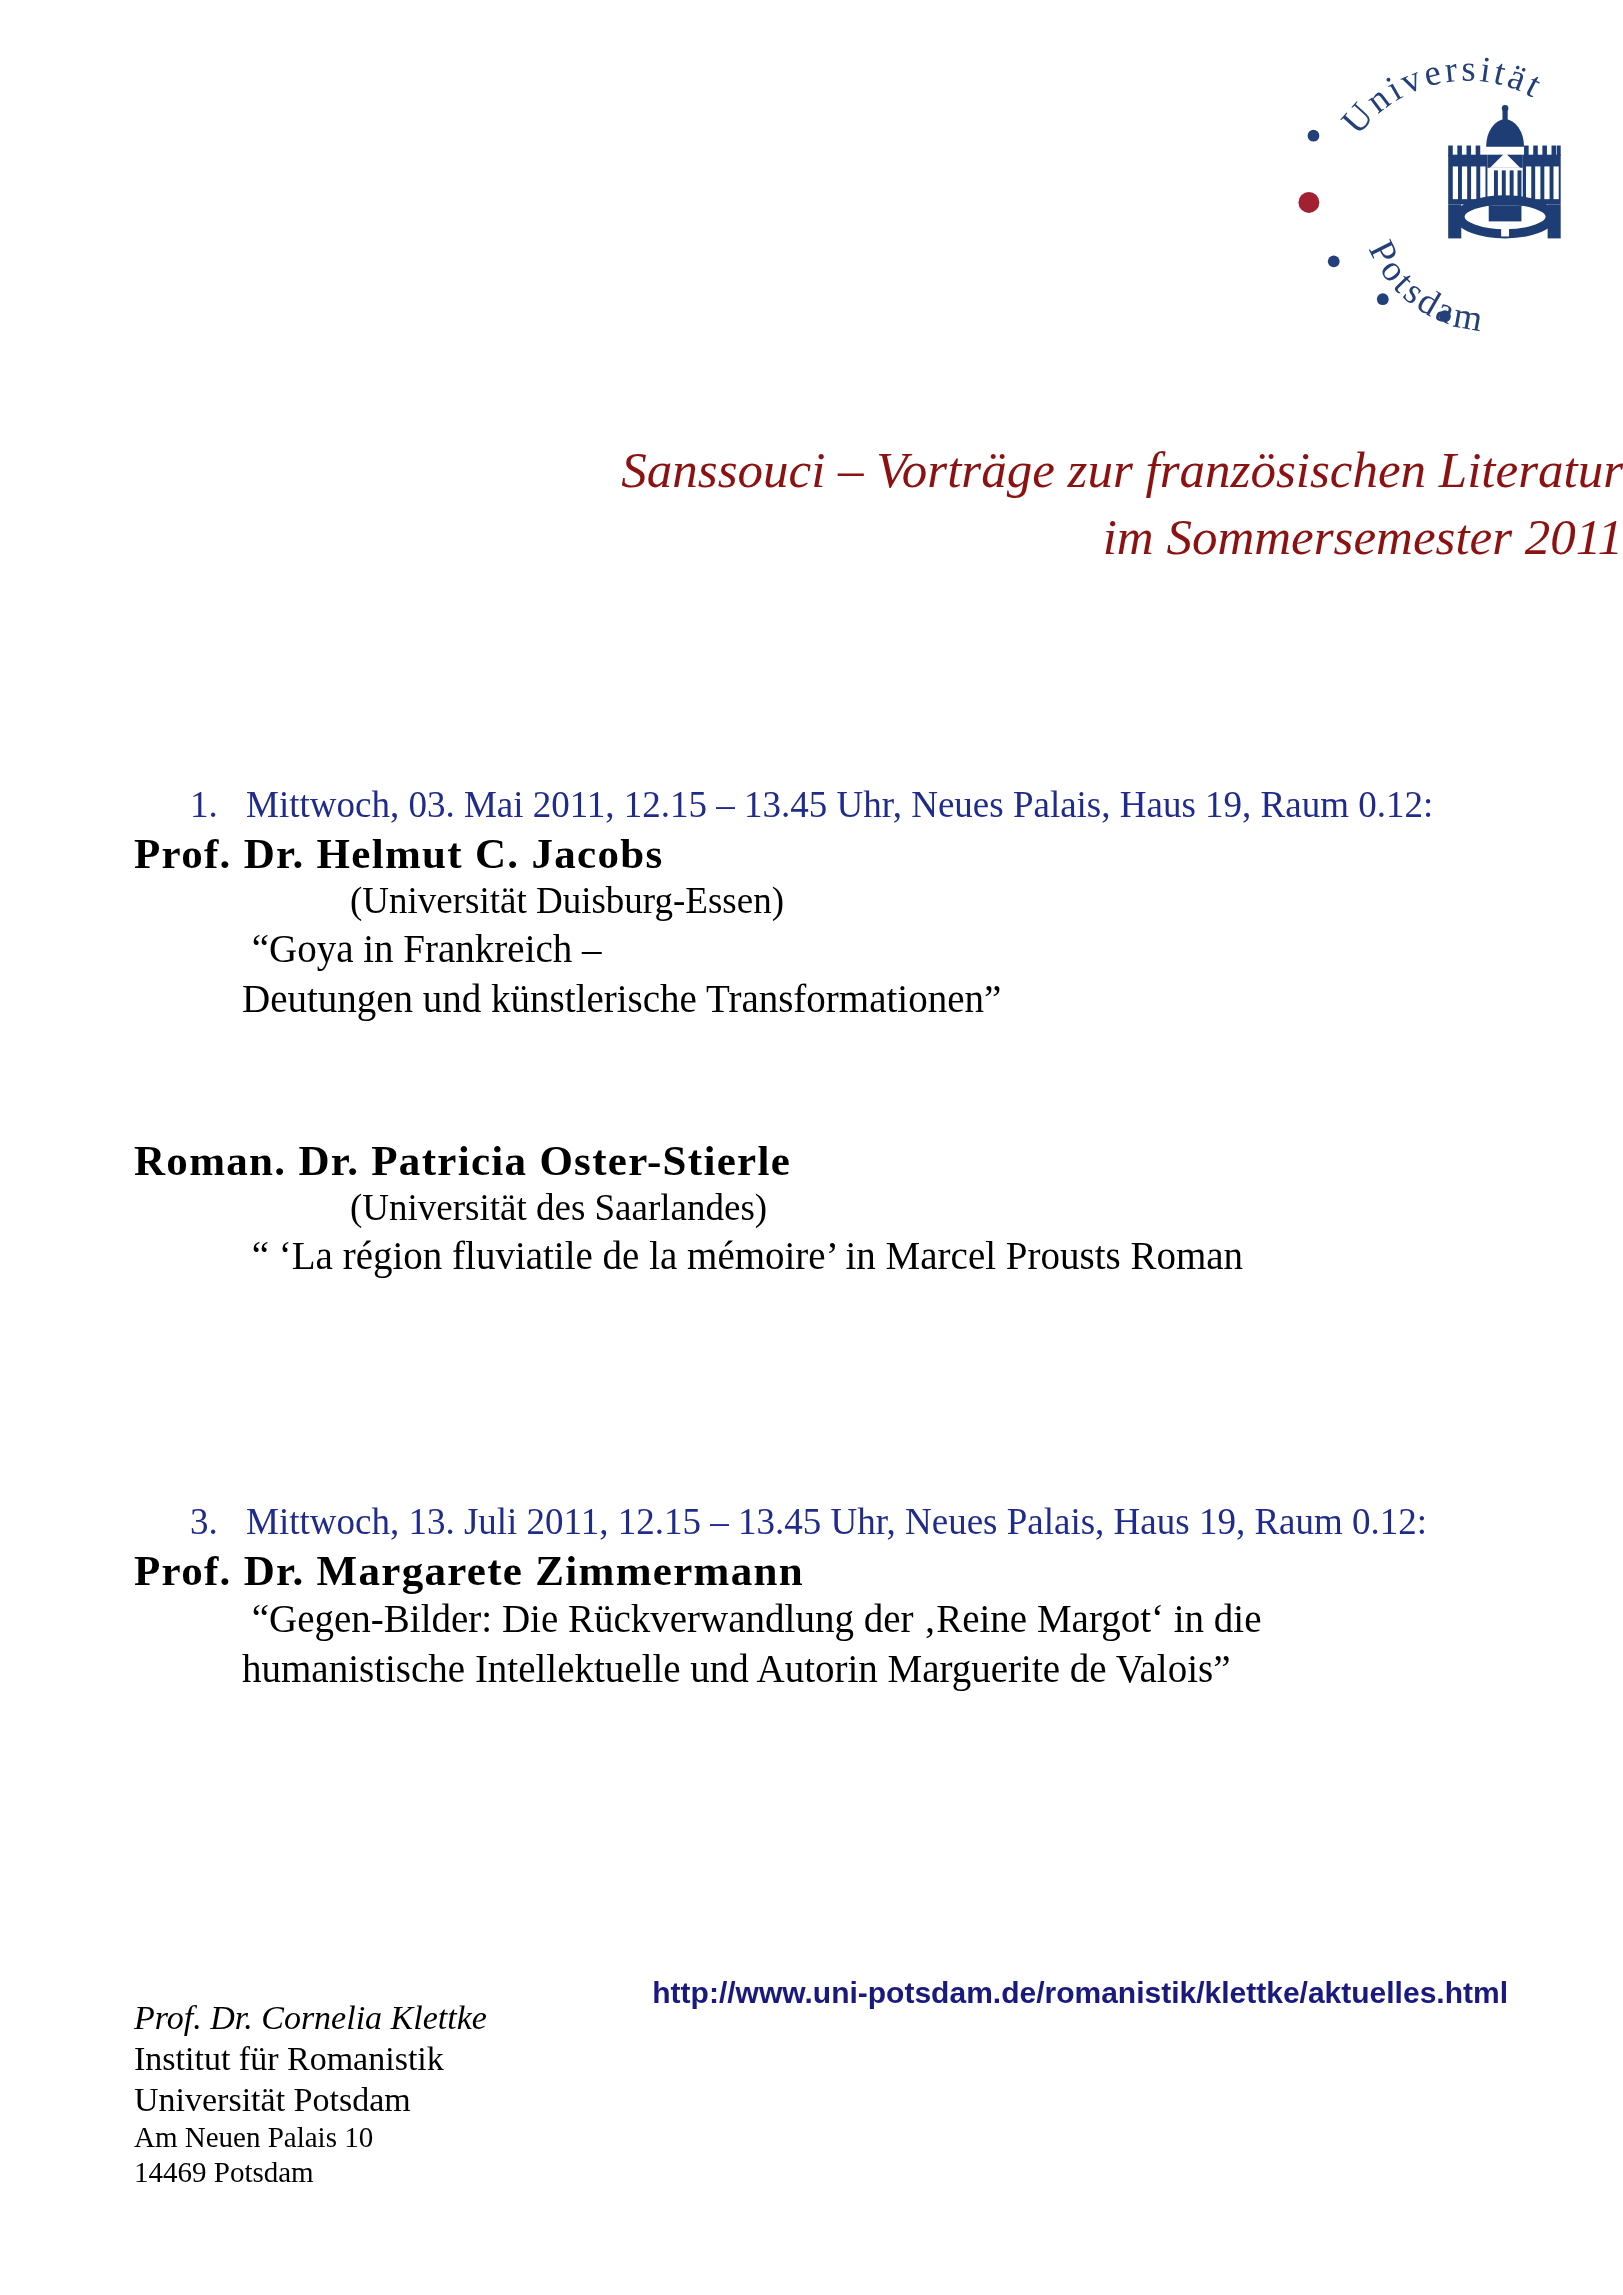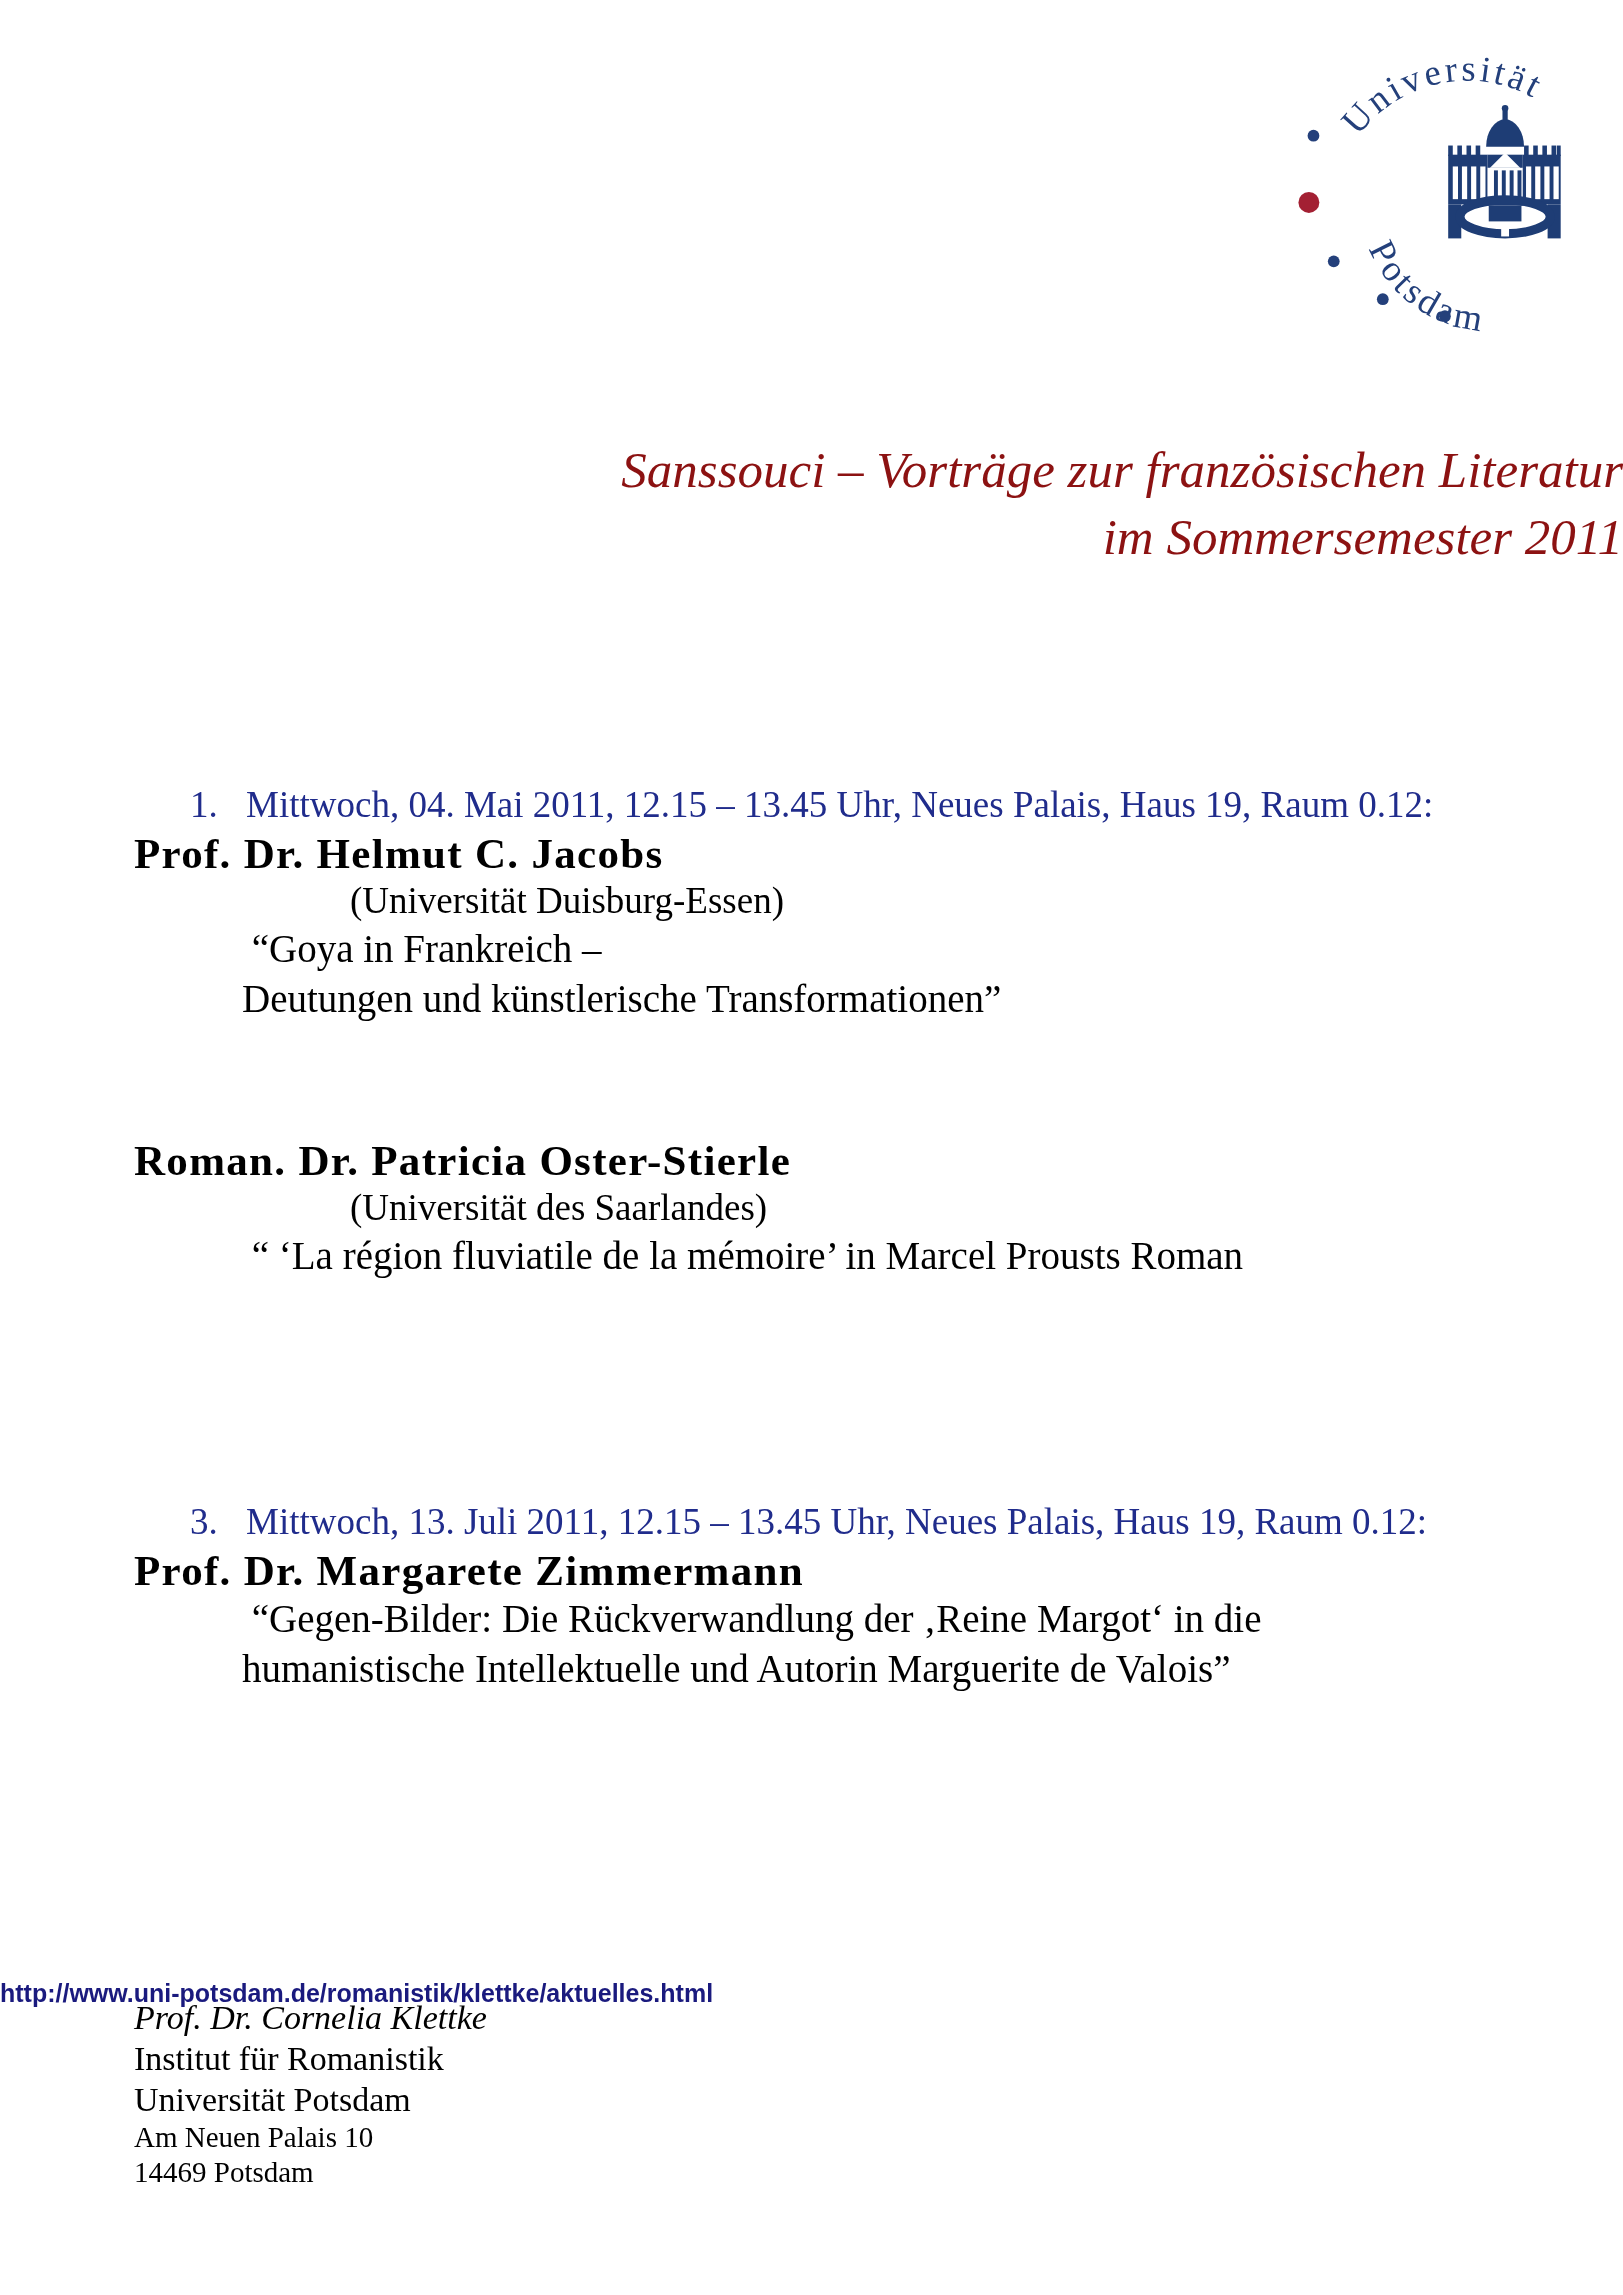--- a/index.html
+++ b/index.html
@@ -75,24 +75,24 @@
     white-space: pre-wrap;
   }
   .it { font-style: italic; }
 
   
   .link-row {
     position: absolute;
     left: 0;
     top: 1972px;
     width: 1508px;
-    text-align: left;
+    text-align: right;
     font-family: "Liberation Sans", "DejaVu Sans", sans-serif;
     font-weight: bold;
-    font-size: 25px;
+    font-size: 30px;
     line-height: 42px;
     color: #1A1A7E;
   }
   .link-row a { color: #1A1A7E; text-decoration: none; }
 
   
   #footer {
     position: absolute;
     left: 134px;
     top: 1997px;
@@ -175,21 +175,21 @@
     </g>
   </svg>
 
   <div class="doc-title">
     <div>Sanssouci – Vorträge zur französischen Literatur</div>
     <div>im Sommersemester 2011</div>
   </div>
 
   <div class="entry" id="entry-1">
     <div class="date-row">
-      <span class="num">1.</span><span>Mittwoch, 04. Mai 2011, 12.15 – 13.45 Uhr, Neues Palais, Haus 19, Raum 0.12:</span>
+      <span class="num">1.</span><span>Mittwoch, 03. Mai 2011, 12.15 – 13.45 Uhr, Neues Palais, Haus 19, Raum 0.12:</span>
     </div>
     <div class="speaker">Prof. Dr. Helmut C. Jacobs</div>
     <div class="affiliation">(Universität Duisburg-Essen)</div>
     <div class="quote"> “Goya in Frankreich –</div>
     <div class="quote">Deutungen und künstlerische Transformationen”</div>
   </div>
 
   <div class="entry" id="entry-2">
     <div class="speaker">Roman. Dr. Patricia Oster-Stierle</div>
     <div class="affiliation">(Universität des Saarlandes)</div>

